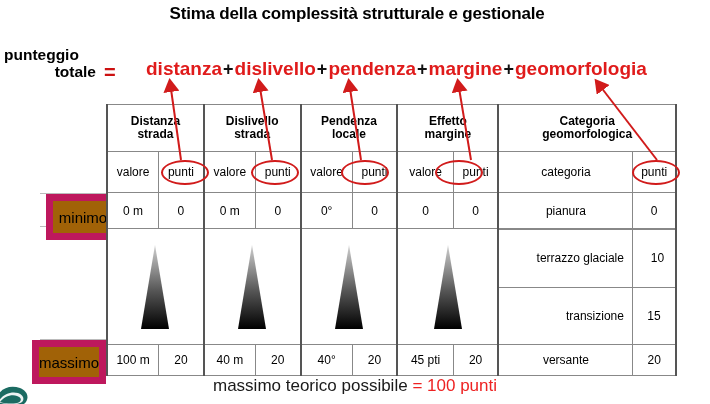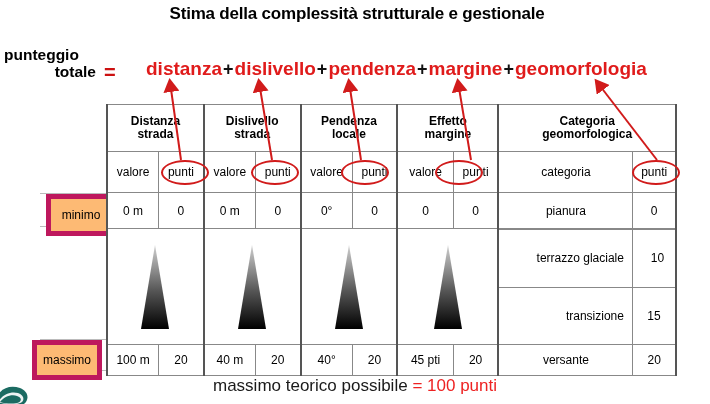--- a/index.html
+++ b/index.html
@@ -76,23 +76,23 @@
   .rowmin{height:35px;font-size:12px;}
   .rowmid{height:115px;}
   .rowmax{height:30px;font-size:12px;}
   .bold-l{border-left:2px solid #555 !important;}
   .bold-r{border-right:2px solid #555 !important;}
   .catcell{text-align:right;padding-right:8px;}
 
   
   .rowlabel{
     position:absolute;
-    background:#fdba74;
-    border:5px solid #be185d;
-    font-size:12px;color:#000;
+    background:#a16207;
+    border:7px solid #be185d;
+    font-size:15px;color:#000;
     text-align:center;
     line-height:1;
     display:flex;align-items:center;justify-content:center;
   }
   #label-minimo{left:46px;top:194px;width:60px;height:32px;}
   #label-massimo{left:32px;top:340px;width:60px;height:30px;text-align:right;}
 
   
   .guide{position:absolute;background:#bbbbbb;height:1px;}
   #g1{left:40px;top:193px;width:66px;}

